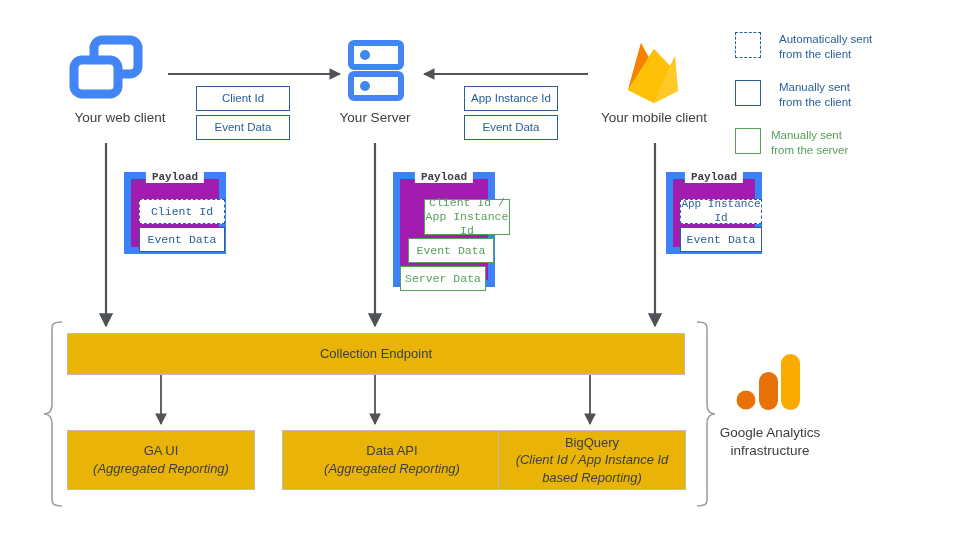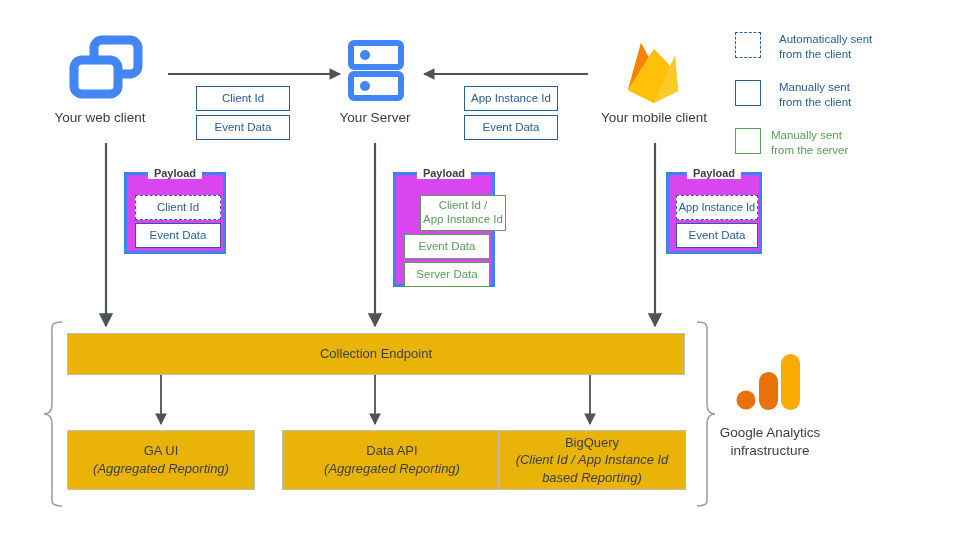--- a/index.html
+++ b/index.html
@@ -12,21 +12,21 @@
   .caption{font-size:13.5px;color:#3c4043;text-align:center;white-space:nowrap;}
 
   
   .chip{box-sizing:border-box;display:flex;align-items:center;justify-content:center;
         text-align:center;background:#fff;font-size:11.5px;line-height:1.2;}
   .chip.blue{border:1.4px solid #2a6099;color:#2a6099;}
   .chip.blue-dash{border:1.4px dashed #2a6099;color:#2a6099;}
   .chip.green{border:1.4px solid #57a05a;color:#57a05a;}
 
   
-  .payload{border:3px solid #3b82f6;background:#d946ef;}
+  .payload{border:7px solid #3b82f6;background:#a21caf;font-family:Liberation Mono, monospace;}
   .payload-title{position:absolute;top:-8px;left:50%;transform:translateX(-50%);
                  background:#fff;padding:0 6px;font-size:11px;font-weight:bold;color:#3c4043;
                  white-space:nowrap;}
 
   
   .gbox{border:1px solid #bdbdbd;background:#eab308;display:flex;align-items:center;
         justify-content:center;text-align:center;color:#3c4043;font-size:13px;line-height:1.35;}
   .gbox .it{font-style:italic;}
 
   
@@ -71,21 +71,21 @@
     <path d="M 697 322 C 709 322 707 326 707 336 L 707 404 C 707 412 711 414 715 414
              C 711 414 707 416 707 424 L 707 492 C 707 502 709 506 697 506" fill="none" stroke="#9aa0a6" stroke-width="1.6"></path>
   </svg>
 
   <div class="abs" style="left:56px;top:34px;width:100px;height:70px;">
     <svg width="100" height="70" viewBox="0 0 100 70">
       <rect x="38" y="6" width="44" height="34" rx="8" ry="8" fill="none" stroke="#4285F4" stroke-width="9"></rect>
       <rect x="18" y="26" width="44" height="34" rx="8" ry="8" fill="#fff" stroke="#4285F4" stroke-width="9"></rect>
     </svg>
   </div>
-  <div class="abs caption" style="left:20px;top:110px;width:160px;">Your web client</div>
+  <div class="abs caption" style="left:40px;top:110px;width:160px;">Your web client</div>
 
   <div class="abs" style="left:348px;top:40px;width:56px;height:62px;">
     <svg width="56" height="62" viewBox="0 0 56 62">
       <rect x="3" y="3" width="50" height="24" rx="3" ry="3" fill="#fff" stroke="#4285F4" stroke-width="6"></rect>
       <circle cx="17" cy="15" r="5" fill="#4285F4"></circle>
       <rect x="3" y="34" width="50" height="24" rx="3" ry="3" fill="#fff" stroke="#4285F4" stroke-width="6"></rect>
       <circle cx="17" cy="46" r="5" fill="#4285F4"></circle>
     </svg>
   </div>
   <div class="abs caption" style="left:295px;top:110px;width:160px;">Your Server</div>
@@ -115,21 +115,21 @@
     <div class="payload-title">Payload</div>
     <div class="chip blue-dash" style="position:absolute;left:8px;top:20px;width:86px;height:25px;">Client Id</div>
     <div class="chip blue" style="position:absolute;left:8px;top:48px;width:86px;height:25px;">Event Data</div>
   </div>
 
   <div class="abs payload" style="left:393px;top:172px;width:102px;height:115px;">
     <div class="payload-title">Payload</div>
     <div class="chip green" style="position:absolute;left:24px;top:20px;width:86px;height:36px;white-space:pre-line;">Client Id /
 App Instance Id</div>
     <div class="chip green" style="position:absolute;left:8px;top:59px;width:86px;height:25px;">Event Data</div>
-    <div class="chip green" style="position:absolute;left:8px;top:87px;width:86px;height:25px;">Server Data</div>
+    <div class="chip green" style="position:absolute;left:0;top:87px;width:86px;height:25px;">Server Data</div>
   </div>
 
   <div class="abs payload" style="left:666px;top:172px;width:96px;height:82px;">
     <div class="payload-title">Payload</div>
     <div class="chip blue-dash" style="position:absolute;left:7px;top:20px;width:82px;height:25px;font-size:11px;">App Instance Id</div>
     <div class="chip blue" style="position:absolute;left:7px;top:48px;width:82px;height:25px;">Event Data</div>
   </div>
 
   <div class="abs gbox" style="left:67px;top:333px;width:618px;height:42px;">
     <span>Collection Endpoint</span>

